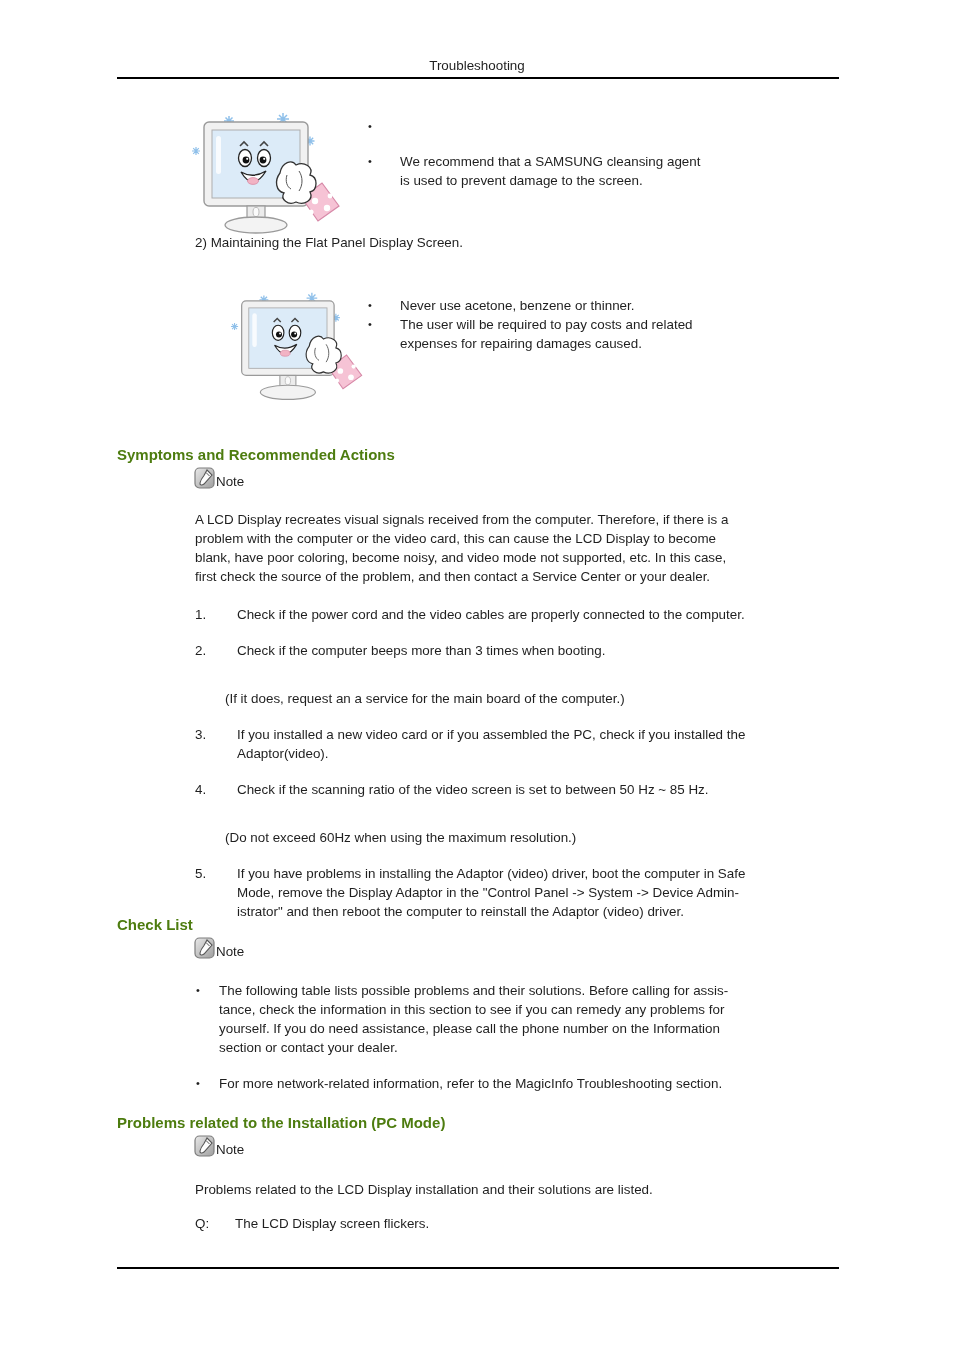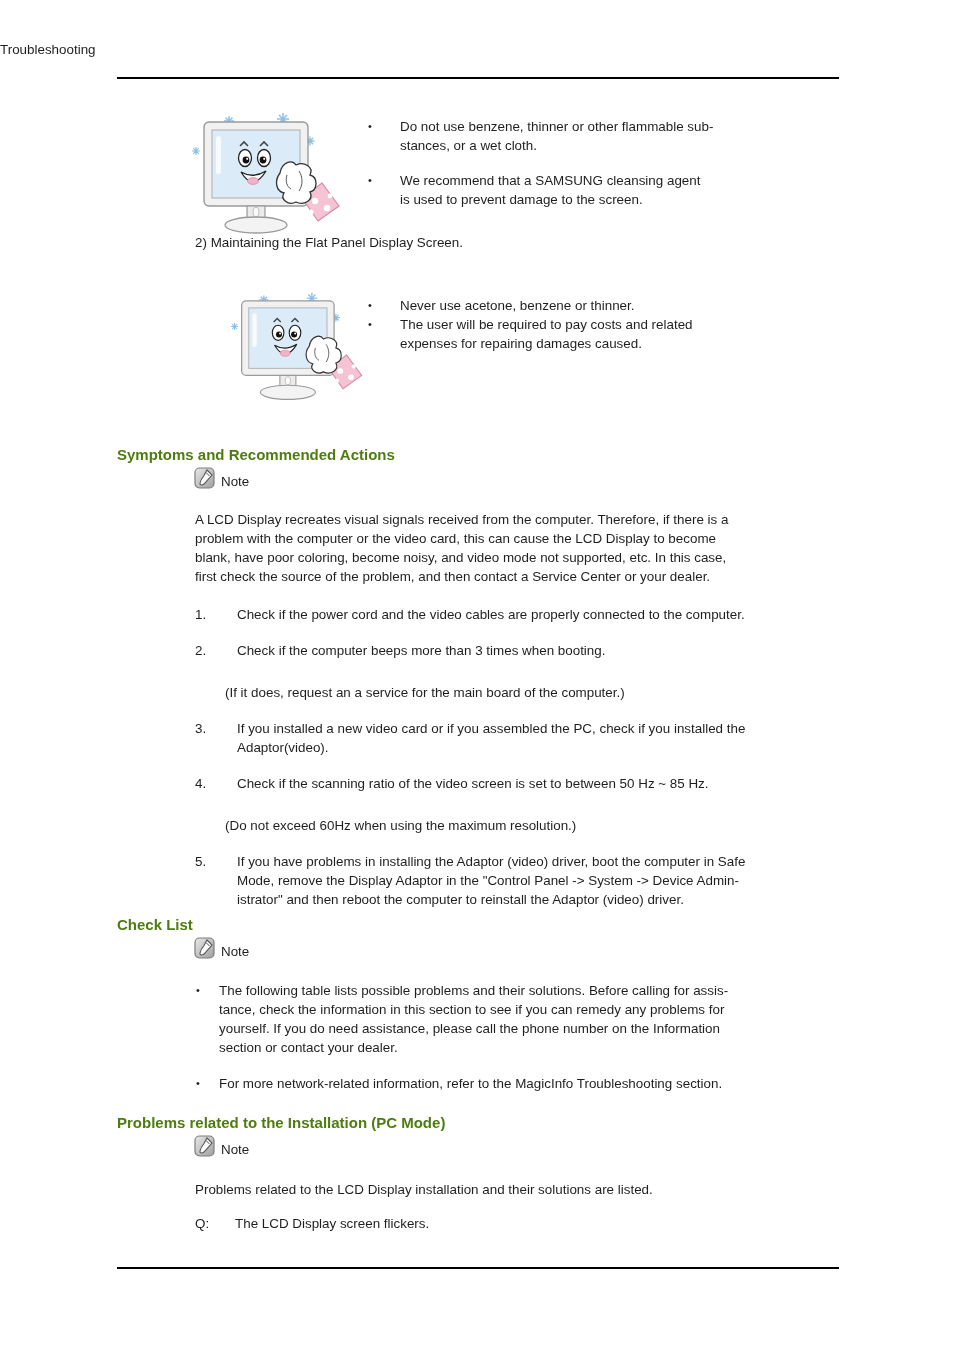--- a/index.html
+++ b/index.html
@@ -1,44 +1,44 @@
 <!DOCTYPE html>
 <html><head>
 <meta charset="utf-8">
 <style>
   html,body{margin:0;padding:0;background:#ffffff;}
   .page{
     position:relative;width:954px;height:1350px;background:#ffffff;overflow:hidden;
     font-family:"Liberation Sans",sans-serif;font-size:13.4px;line-height:19px;color:#1f1f1f;
   }
   .abs{position:absolute;}
-  .hdr-title{top:40px;left:0;width:954px;text-align:left;}
+  .hdr-title{top:56px;left:0;width:954px;text-align:center;}
   .rule{height:2px;background:#000;left:117px;width:722px;}
   .hdr-rule{top:77px;}
   .ftr-rule{top:1267px;}
 
   .para{white-space:pre-line;}
   .heading{font-weight:bold;font-size:15px;line-height:20px;color:#4d7c0f;}
 
   .blist{display:flex;flex-direction:column;}
   .bitem{display:flex;margin-bottom:16px;}
   .bitem:last-child{margin-bottom:0;}
   .bmark{flex:0 0 32px;padding-left:10px;font-size:11px;}
   .blist-tight .bmark{flex:0 0 23px;padding-left:1px;}
   .bnote{margin:16px 0 16px 32px;}
   .btext{flex:1;white-space:pre-line;}
 
   .steps{display:flex;flex-direction:column;}
   .step{display:flex;margin-bottom:17px;}
   .step:last-child{margin-bottom:0;}
   .snum{flex:0 0 30px;}
   .stext{flex:1;white-space:pre-line;margin-left:12px;}
-  .snote{margin:6px 0 17px 30px;white-space:pre-line;}
-
-  .noterow{display:flex;align-items:flex-end;gap:5px;}
+  .snote{margin:12px 0 17px 30px;white-space:pre-line;}
+
+  .noterow{display:flex;align-items:flex-end;}
   .notelabel{line-height:17px;}
 
   .qrow{display:flex;}
   .qlabel{flex:0 0 40px;}
 
   .illo{display:block;}
 </style>
 </head>
 <body>
 
@@ -106,22 +106,20 @@
       <circle cx="144" cy="97" r="3.2" fill="#fff"></circle>
       <circle cx="128" cy="101" r="2.6" fill="#fff"></circle>
       <circle cx="147" cy="85" r="2.4" fill="#fff"></circle>
     <path d="M97,62 C91,70 93,80 101,82 C97,88 105,95 113,91 C121,95 131,89 127,81 C135,79 135,66 127,64 C131,56 121,50 113,54 C109,48 99,51 97,62 Z" fill="#ffffff" stroke="#333" stroke-width="1.3"></path>
     <path d="M104,64 C102,70 104,76 108,78 M116,60 C120,66 120,74 116,80" fill="none" stroke="#555" stroke-width="1"></path>
   </svg>
 
   <div class="abs blist" style="left:358px;top:117px;width:412px">
     <div class="bitem">
       <span class="bmark">•</span>
-      <span class="btext">Do not use benzene, thinner or other flammable sub-
-stances, or a wet cloth.</span>
     </div>
     <div class="bitem">
       <span class="bmark">•</span>
       <span class="btext">We recommend that a SAMSUNG cleansing agent
 is used to prevent damage to the screen.</span>
     </div>
   </div>
 
   <div class="abs" style="left:195px;top:233px">2) Maintaining the Flat Panel Display Screen.</div>
 

